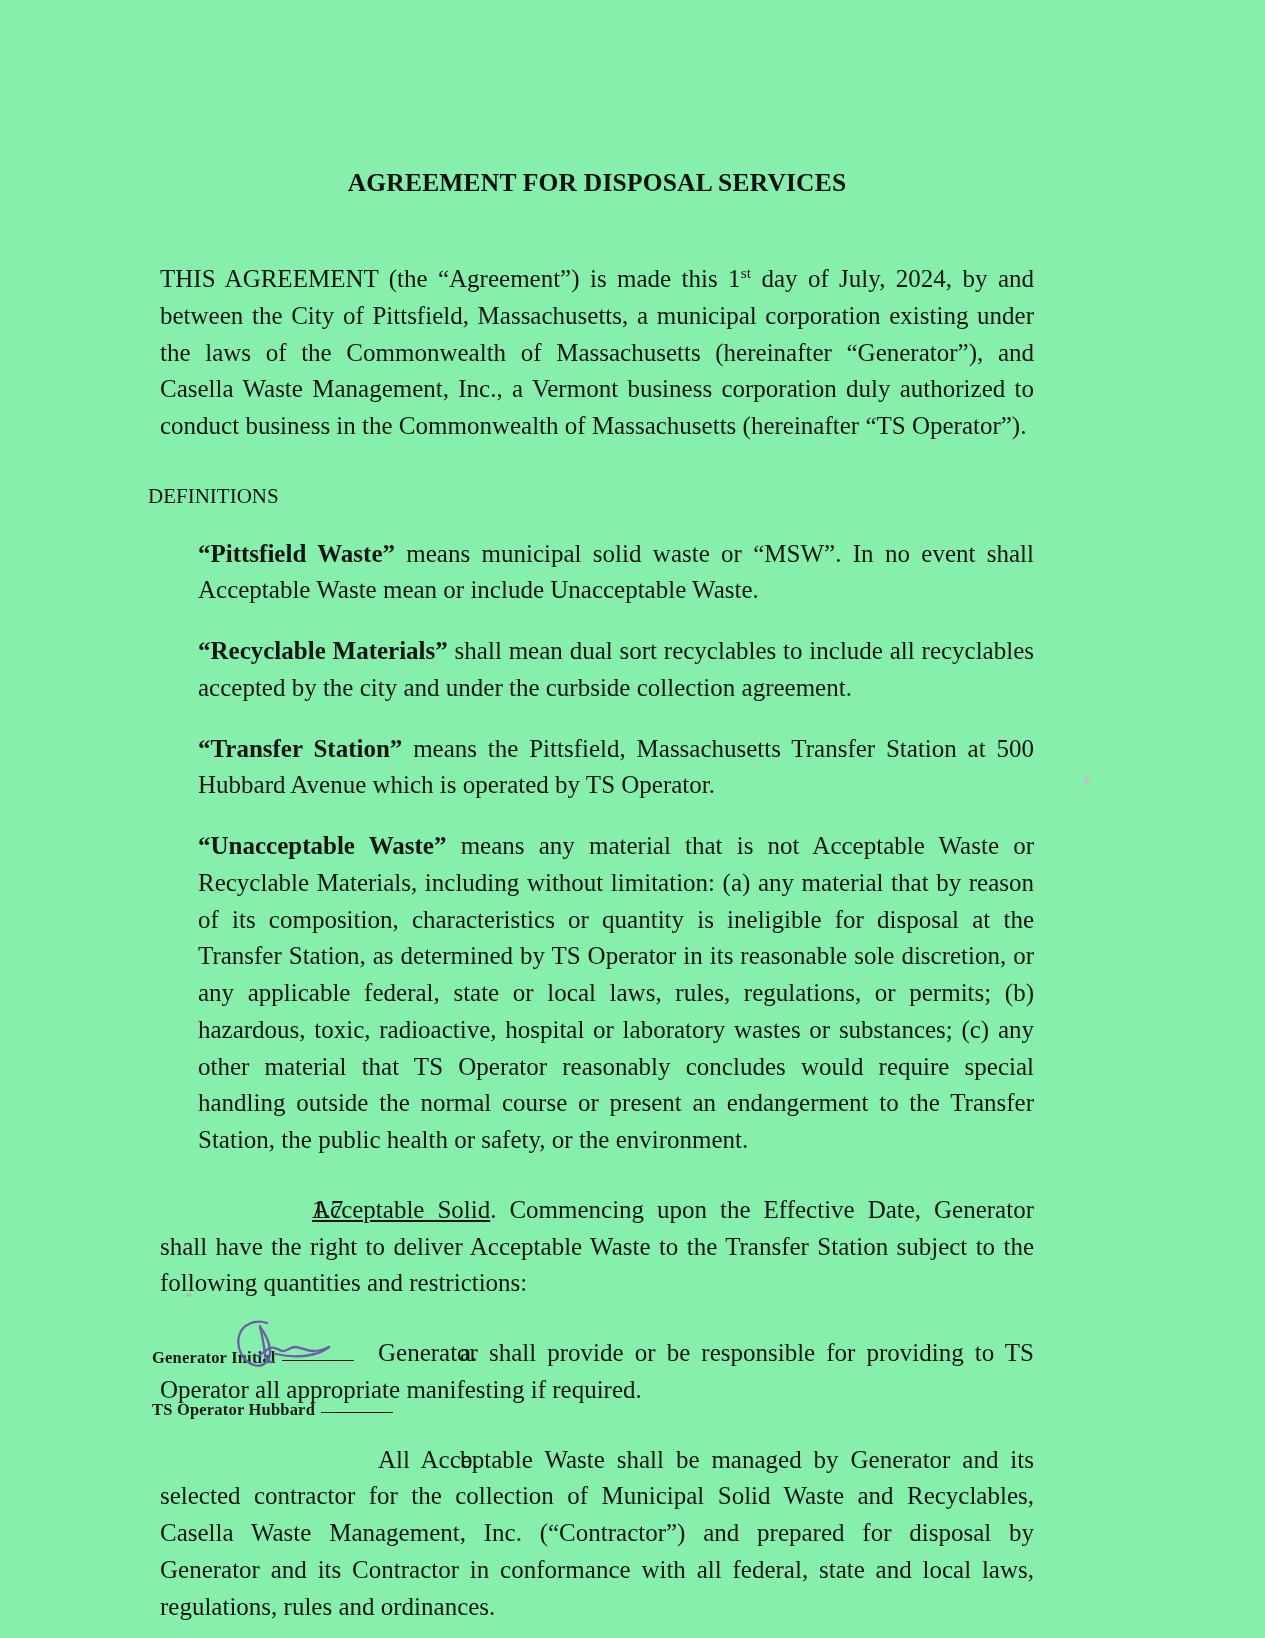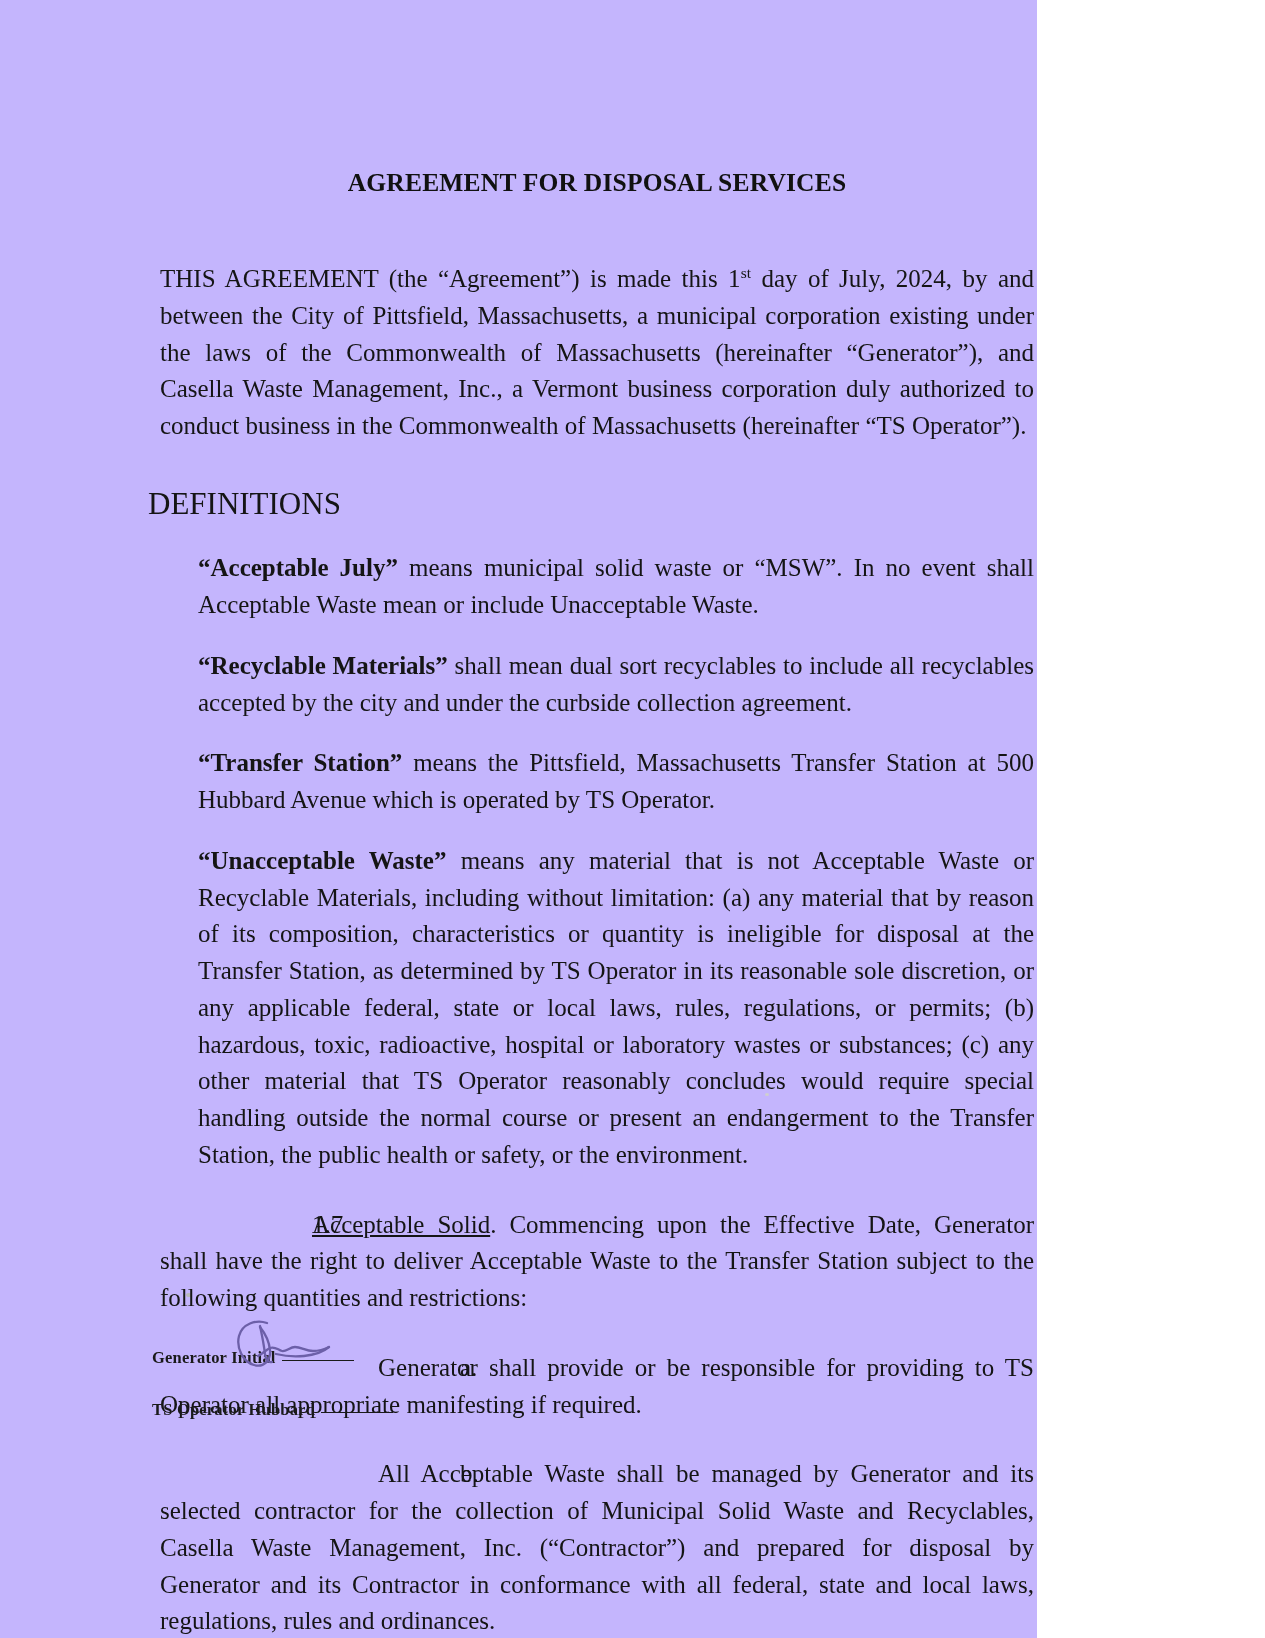--- a/index.html
+++ b/index.html
@@ -6,23 +6,23 @@
     margin: 0;
     padding: 0;
     background: #ffffff;
   }
   body {
     font-family: "Liberation Serif", "DejaVu Serif", serif;
     color: #1a1a1a;
   }
   .page {
     position: relative;
-    width: 1037px;
+    width: 1265px;
     height: 1638px;
-    background: #c4b5fd;
+    background: #86efac;
     overflow: hidden;
     box-sizing: border-box;
   }
   .doc-body {
     position: absolute;
     left: 148px;
     top: 0;
     width: 898px;
   }
   .doc-title {
@@ -39,21 +39,21 @@
     line-height: 1.47;
     text-align: justify;
     text-justify: inter-word;
     margin: 12px;
     color: #151515;
   }
   .para.intro {
     margin-top: 63px;
   }
   .section-head {
-    font-size: 31px;
+    font-size: 21px;
     line-height: 1.47;
     margin: 0;
     padding-top: 24px;
     text-align: left;
     color: #151515;
   }
   .def {
     margin-top: 24px;
     padding-left: 38px;
   }
@@ -140,21 +140,21 @@
   <div class="speck speck-c"></div>
 
   <div class="doc-body">
 
     <h1 class="doc-title">AGREEMENT FOR DISPOSAL SERVICES</h1>
 
     <p class="para intro"><span>THIS AGREEMENT (the “Agreement”) is made this 1</span><sup>st</sup><span> day of July, 2024, by and between the City of Pittsfield, Massachusetts, a municipal corporation existing under the laws of the Commonwealth of Massachusetts (hereinafter “Generator”), and Casella Waste Management, Inc., a Vermont business corporation duly authorized to conduct business in the Commonwealth of Massachusetts (hereinafter “TS Operator”).</span></p>
 
     <p class="section-head">DEFINITIONS</p>
 
-    <p class="para def"><b>“Acceptable July”</b><span> means municipal solid waste or “MSW”.  In no event shall Acceptable Waste mean or include Unacceptable Waste.</span></p>
+    <p class="para def"><b>“Pittsfield Waste”</b><span> means municipal solid waste or “MSW”.  In no event shall Acceptable Waste mean or include Unacceptable Waste.</span></p>
 
     <p class="para def"><b>“Recyclable Materials”</b><span> shall mean dual sort recyclables to include all recyclables accepted by the city and under the curbside collection agreement.</span></p>
 
     <p class="para def"><b>“Transfer Station”</b><span> means the Pittsfield, Massachusetts Transfer Station at 500 Hubbard Avenue which is operated by TS Operator.</span></p>
 
     <p class="para def"><b>“Unacceptable Waste”</b><span> means any material that is not Acceptable Waste or Recyclable Materials, including without limitation: (a) any material that by reason of its composition, characteristics or quantity is ineligible for disposal at the Transfer Station, as determined by TS Operator in its reasonable sole discretion, or any applicable federal, state or local laws, rules, regulations, or permits; (b) hazardous, toxic, radioactive, hospital or laboratory wastes or substances; (c) any other material that TS Operator reasonably concludes would require special handling outside the normal course or present an endangerment to the Transfer Station, the public health or safety, or the environment.</span></p>
 
 
     <p class="para numbered"><span class="num">1.7</span><span class="u">Acceptable Solid</span><span>.  Commencing upon the Effective Date, Generator shall have the right to deliver Acceptable Waste to the Transfer Station subject to the following quantities and restrictions:</span></p>
 

